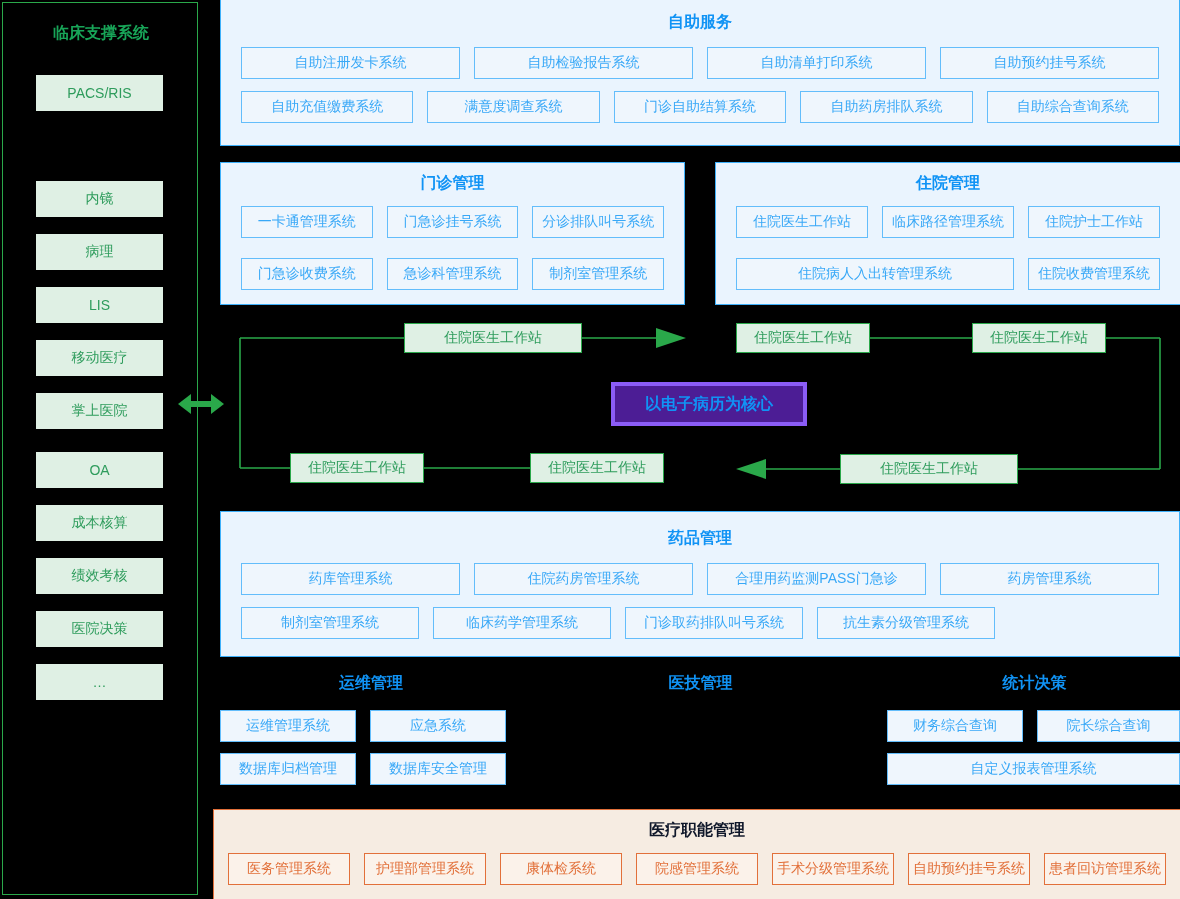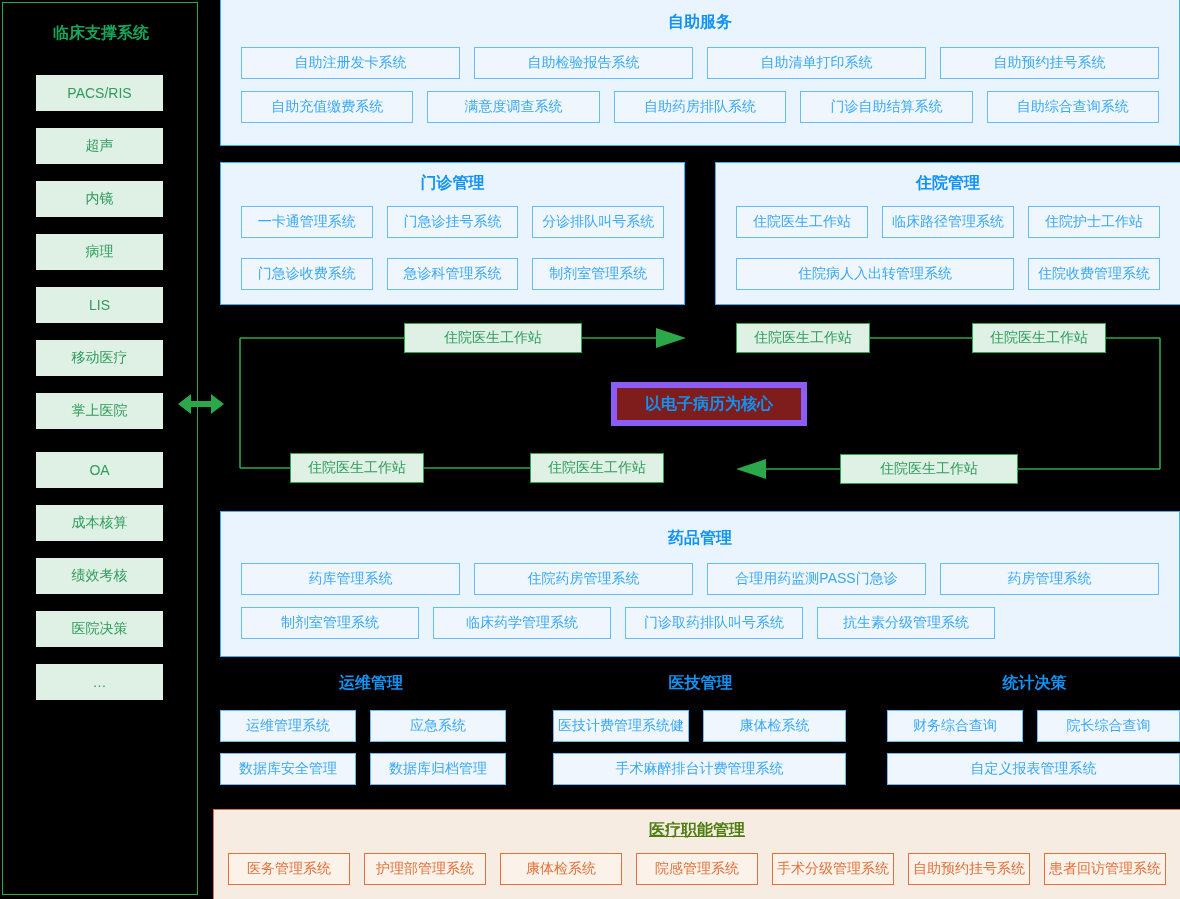--- a/index.html
+++ b/index.html
@@ -102,22 +102,22 @@
 
   
   #emr-zone {
     position: absolute;
     left: 220px; top: 312px; width: 960px; height: 190px;
   }
   #emr-core {
     position: absolute;
     left: 391px; top: 70px;
     width: 196px; height: 44px;
-    background: #7f1d1d;
-    border: 6px solid #8b5cf6;
+    background: #4c1d95;
+    border: 4px solid #8b5cf6;
     color: #1093f5;
     font-weight: bold;
     font-size: 16px;
     display: flex; align-items: center; justify-content: center;
     box-sizing: border-box;
   }
   .gbox {
     position: absolute;
     background: #dff0e4;
     border: 1px solid #2aa84a;
@@ -146,39 +146,38 @@
   .col-rows .chip-row + .chip-row { margin-top: 11px; }
 
   
   #panel-func {
     left: 213px; top: 809px; width: 967px; height: 90px;
     background: #f6ece2;
     border: 1px solid #e2703a;
     border-right: none;
     border-bottom: none;
   }
-  #panel-func .panel-title { color: #4d7c0f; margin-top: 10px; text-decoration: underline; }
+  #panel-func .panel-title { color: #0f172a; margin-top: 10px; }
   #panel-func .rows { margin: 12px 14px 0 14px; }
   .chip-orange {
     background: #fbf2ea;
     border: 1px solid #e2703a;
     color: #e2703a;
   }
 </style>
 </head>
 <body>
 
 <div id="root">
 
   <div id="sidebar">
     <div id="sidebar-title">临床支撑系统</div>
   </div>
 
   <div class="side-item" style="top:75px">PACS/RIS</div>
-  <div class="side-item" style="top:128px">超声</div>
   <div class="side-item" style="top:181px">内镜</div>
   <div class="side-item" style="top:234px">病理</div>
   <div class="side-item" style="top:287px">LIS</div>
   <div class="side-item" style="top:340px">移动医疗</div>
   <div class="side-item" style="top:393px">掌上医院</div>
   <div class="side-item" style="top:452px">OA</div>
   <div class="side-item" style="top:505px">成本核算</div>
   <div class="side-item" style="top:558px">绩效考核</div>
   <div class="side-item" style="top:611px">医院决策</div>
   <div class="side-item" style="top:664px">…</div>
@@ -194,22 +193,22 @@
     <div class="rows">
       <div class="chip-row">
         <div class="chip" style="width:220px">自助注册发卡系统</div>
         <div class="chip" style="width:220px">自助检验报告系统</div>
         <div class="chip" style="width:220px">自助清单打印系统</div>
         <div class="chip" style="width:220px">自助预约挂号系统</div>
       </div>
       <div class="chip-row">
         <div class="chip" style="width:178px">自助充值缴费系统</div>
         <div class="chip" style="width:178px">满意度调查系统</div>
+        <div class="chip" style="width:178px">门诊自助结算系统</div>
         <div class="chip" style="width:178px">自助药房排队系统</div>
-        <div class="chip" style="width:178px">门诊自助结算系统</div>
         <div class="chip" style="width:178px">自助综合查询系统</div>
       </div>
     </div>
   </div>
 
   <div class="panel mid-panel" id="panel-outp">
     <div class="panel-title">门诊管理</div>
     <div class="rows">
       <div class="chip-row">
         <div class="chip" style="width:133px">一卡通管理系统</div>
@@ -290,37 +289,28 @@
   </div>
 
   <div class="col-group" style="left:220px; top:673px; width:302px">
     <div class="col-title">运维管理</div>
     <div class="col-rows">
       <div class="chip-row">
         <div class="chip" style="width:136px">运维管理系统</div>
         <div class="chip" style="width:136px">应急系统</div>
       </div>
       <div class="chip-row">
+        <div class="chip" style="width:136px">数据库归档管理</div>
         <div class="chip" style="width:136px">数据库安全管理</div>
-        <div class="chip" style="width:136px">数据库归档管理</div>
       </div>
     </div>
   </div>
 
   <div class="col-group" style="left:553px; top:673px; width:295px">
     <div class="col-title">医技管理</div>
-    <div class="col-rows">
-      <div class="chip-row">
-        <div class="chip" style="width:136px">医技计费管理系统健</div>
-        <div class="chip" style="width:143px">康体检系统</div>
-      </div>
-      <div class="chip-row">
-        <div class="chip" style="width:293px">手术麻醉排台计费管理系统</div>
-      </div>
-    </div>
   </div>
 
   <div class="col-group" style="left:887px; top:673px; width:295px">
     <div class="col-title">统计决策</div>
     <div class="col-rows">
       <div class="chip-row">
         <div class="chip" style="width:136px">财务综合查询</div>
         <div class="chip" style="width:143px">院长综合查询</div>
       </div>
       <div class="chip-row">

